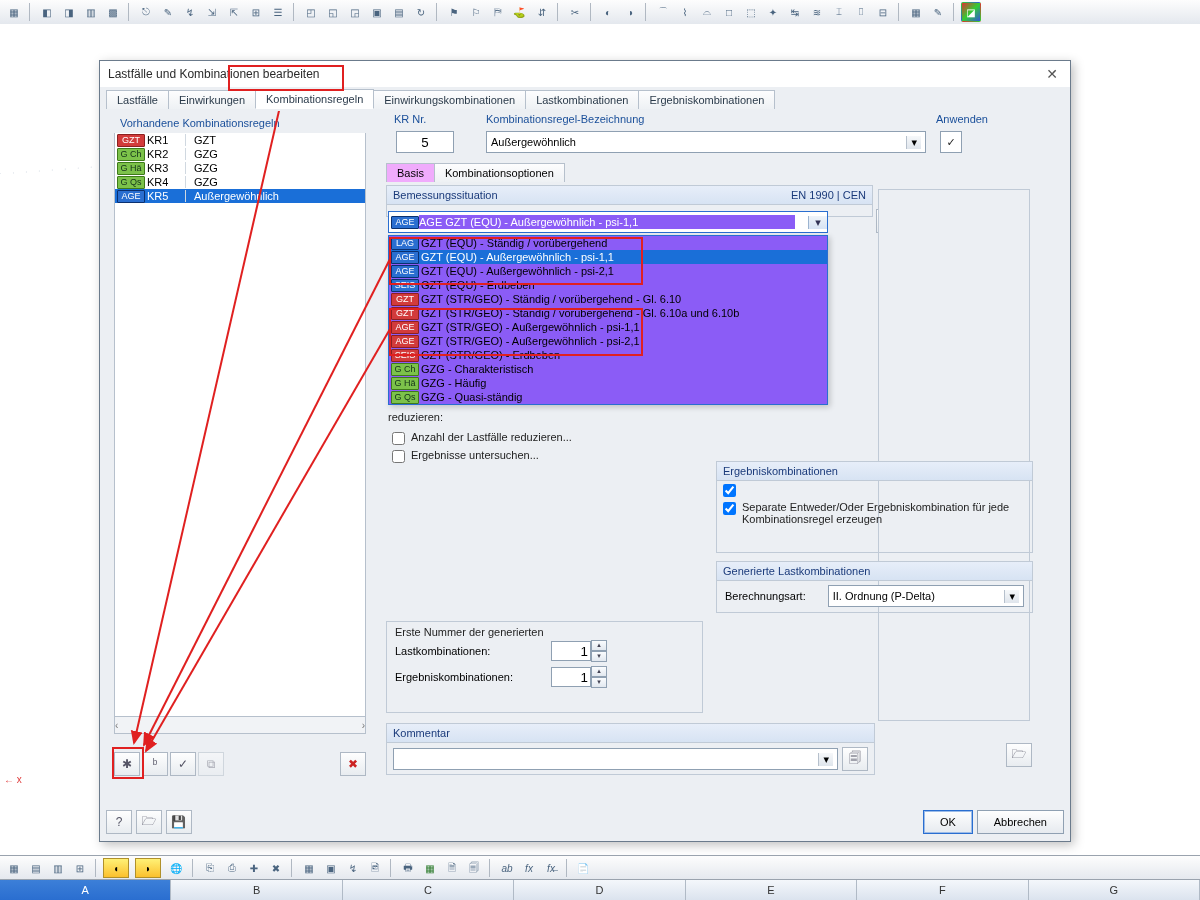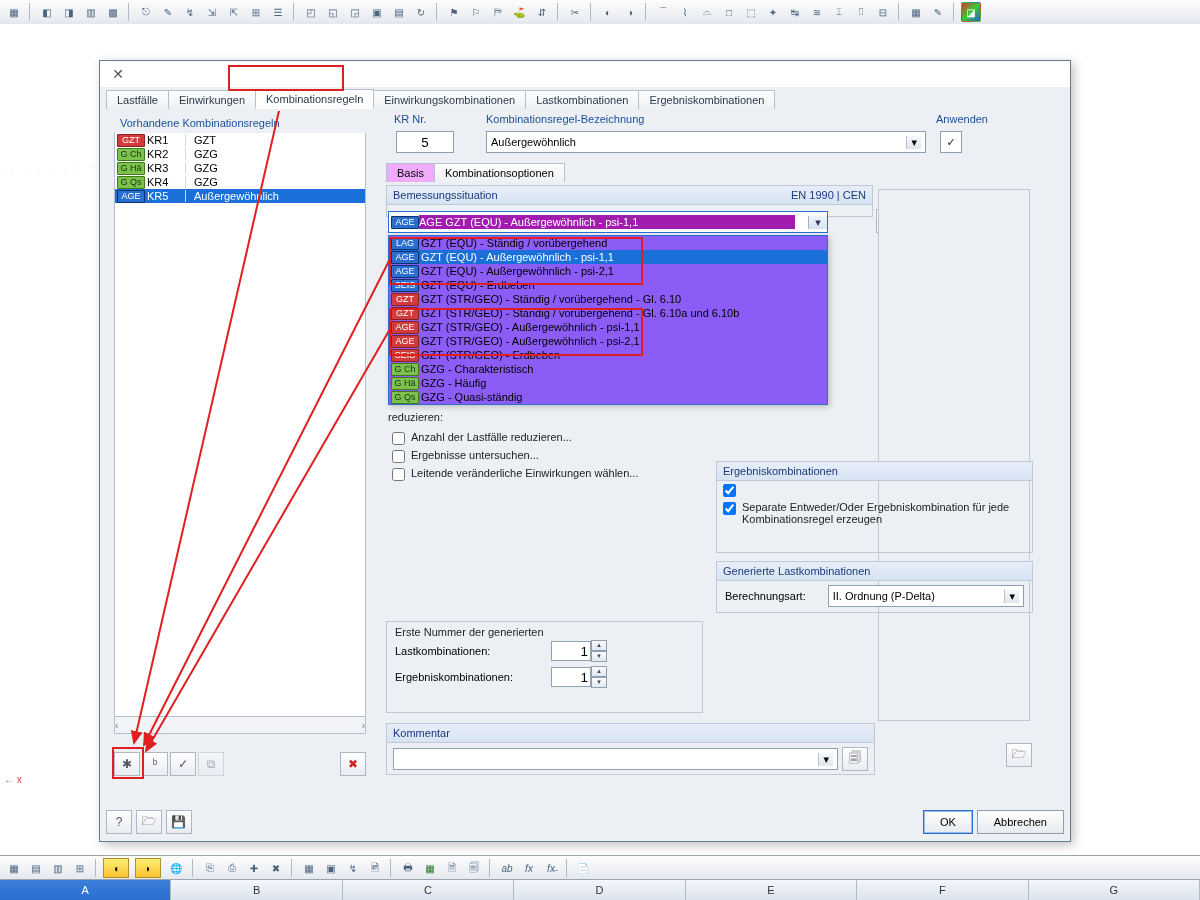--- a/index.html
+++ b/index.html
@@ -39,21 +39,21 @@
 .name-combo::after{content:"▾";margin-left:auto;background:linear-gradient(#f6f8fa,#dfe5ec);padding:0 4px;border-left:1px solid #b6c0cc}
 .apply-label{position:absolute;left:830px;top:2px;color:#1a4f9a}
 .apply-box{position:absolute;left:834px;top:20px;width:20px;height:20px;border:1px solid #8fa0b2;background:#fff;display:flex;align-items:center;justify-content:center;color:#222}
 .subtabs{position:absolute;left:280px;top:52px;display:flex}
 .subtab{padding:3px 10px;border:1px solid #b6c0cc;border-bottom:none;background:linear-gradient(#fdfdfe,#eef1f4);margin-right:-1px}
 .subtab.active{background:#f0abfc}
 .group{position:absolute;border:1px solid #c0cad6}
 .group-head{background:linear-gradient(#e7eef9,#d7e3f3);color:#1a3a7a;padding:3px 6px;border-bottom:1px solid #c0cad6;display:flex;justify-content:space-between;font-size:11px}
 .bem-group{left:280px;top:74px;width:485px;height:30px}
 .combo{height:20px;border:1px solid #2a6ed0;background:#fff;display:flex;align-items:center;font-size:11px}
-.combo .sel{flex:1;background:#a21caf;color:#fff;padding:1px 16px;margin:13px}
+.combo .sel{flex:1;background:#8b5cf6;color:#fff;padding:1px 16px;margin:13px}
 .combo .dd{width:18px;text-align:center;border-left:1px solid #9cb4d0;background:linear-gradient(#eef3f9,#d7e3f3);color:#335}
 .dropdown{position:absolute;left:282px;top:124px;width:438px;background:#8b5cf6;border:1px solid #2a6ed0;box-shadow:2px 2px 6px rgba(0,0,0,.2);z-index:10}
 .dd-row{display:flex;align-items:center;height:14px;font-size:11px;padding-right:4px}
 .dd-row.hl{background:#1a6fd8;color:#fff}
 .info-btn{position:absolute;left:770px;top:98px;width:22px;height:22px;border:1px solid #aeb8c4;background:linear-gradient(#fefefe,#e8ecf0);display:flex;align-items:center;justify-content:center;font-weight:bold;color:#335}
 .chk{display:flex;align-items:flex-start;gap:6px;padding:2px 6px;font-size:11px;color:#222}
 .chk input{margin:1px 0 0 0}
 .reduc{position:absolute;left:280px;top:300px;width:310px;color:#222}
 .ek-group{left:610px;top:350px;width:315px;height:90px}
 .gl-group{left:610px;top:450px;width:315px;height:50px}
@@ -146,20 +146,21 @@
       <line x1="980" y1="0" x2="1200" y2="820"></line>
         <line x1="1060" y1="0" x2="1200" y2="520"></line>
       <line x1="1120" y1="0" x2="1200" y2="300"></line>
     </g>
   </svg>
   <span class="red-x">← x</span>
 </div>
 
 <div class="dialog">
   <div class="title-bar">
+    <span class="title">Lastfälle und Kombinationen bearbeiten</span>
     <span class="close">✕</span>
   </div>
   <div class="tabstrip" id="main-tabs">
       <span class="tab">Lastfälle</span>
       <span class="tab">Einwirkungen</span>
       <span class="tab active">Kombinationsregeln</span>
       <span class="tab">Einwirkungskombinationen</span>
       <span class="tab">Lastkombinationen</span>
       <span class="tab">Ergebniskombinationen</span>
     </div>
@@ -286,24 +287,20 @@
 
     <div class="reduc">
       <div style="padding:0 2px 6px">reduzieren:</div>
       <label class="chk">
           <input type="checkbox" style="">
           <span>Anzahl der Lastfälle reduzieren...</span>
         </label>
       <label class="chk">
           <input type="checkbox" style="">
           <span>Ergebnisse untersuchen...</span>
-        </label>
-      <label class="chk">
-          <input type="checkbox" style="">
-          <span>Leitende veränderliche Einwirkungen wählen...</span>
         </label>
     </div>
 
     <div class="group ek-group">
       <div class="group-head">
           <span>Ergebniskombinationen</span>
         </div>
       <label class="chk">
           <input type="checkbox" checked="" style="">
         </label>

